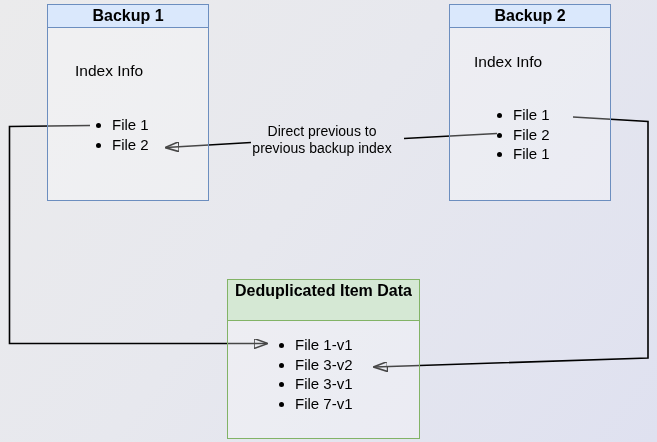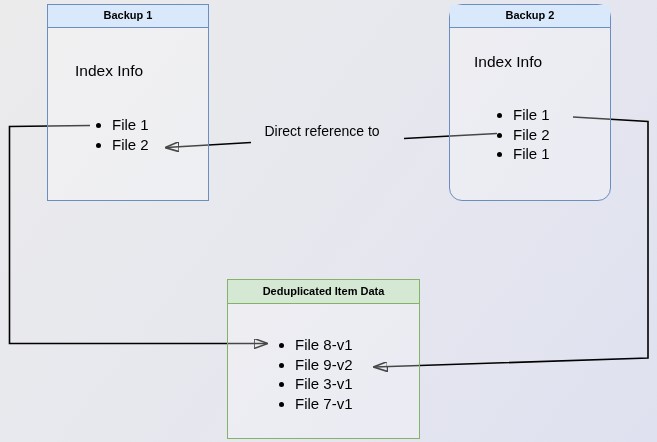--- a/index.html
+++ b/index.html
@@ -21,33 +21,33 @@
   .node{
     position:absolute;
     border:1.5px solid #6c8ebf;
     background:rgba(255,255,255,0.28);
     box-sizing:border-box;
   }
   .node-header{
     position:absolute;left:0;top:0;right:0;
     border-bottom:1.5px solid #6c8ebf;
     background:#dae8fc;
-    font-size:11px;font-weight:bold;
+    font-size:16px;font-weight:bold;
     text-align:center;
     box-sizing:border-box;
   }
   .node-blue{left:47px;top:4px;width:162px;height:197px;}
   .node-blue .node-header{height:23px;line-height:21px;}
-  #backup2{left:449px;border-radius:13px;}
+  #backup2{left:449px;}
   .node-green{
     left:227px;top:279px;width:193px;height:160px;
     border-color:#82b366;
   }
   .node-green .node-header{
-    height:24px;line-height:22px;
+    height:41px;line-height:22px;
     background:#d5e8d4;border-bottom-color:#82b366;
   }
   .subtitle{
     position:absolute;
     font-size:15.5px;line-height:17px;
     white-space:nowrap;
   }
   #backup1 .subtitle{left:27px;top:57px;}
   #backup2 .subtitle{left:24px;top:48px;}
   ul.file-list{
@@ -101,24 +101,25 @@
     <ul class="file-list">
       <li>File 1</li>
       <li>File 2</li>
       <li>File 1</li>
     </ul>
   </div>
 
   <div class="node node-green" id="dedup" style="border-color: rgb(130, 179, 102);">
     <div class="node-header" style="background: rgb(213, 232, 212); border-bottom-color: rgb(130, 179, 102);">Deduplicated Item Data</div>
     <ul class="file-list">
-      <li>File 8-v1</li>
-      <li>File 9-v2</li>
+      <li>File 1-v1</li>
+      <li>File 3-v2</li>
       <li>File 3-v1</li>
       <li>File 7-v1</li>
     </ul>
   </div>
 
   <div class="edge-label">
-    <div>Direct reference to</div>
+    <div>Direct previous to</div>
+    <div>previous backup index</div>
   </div>
 
 </div>
 
 </body></html>

